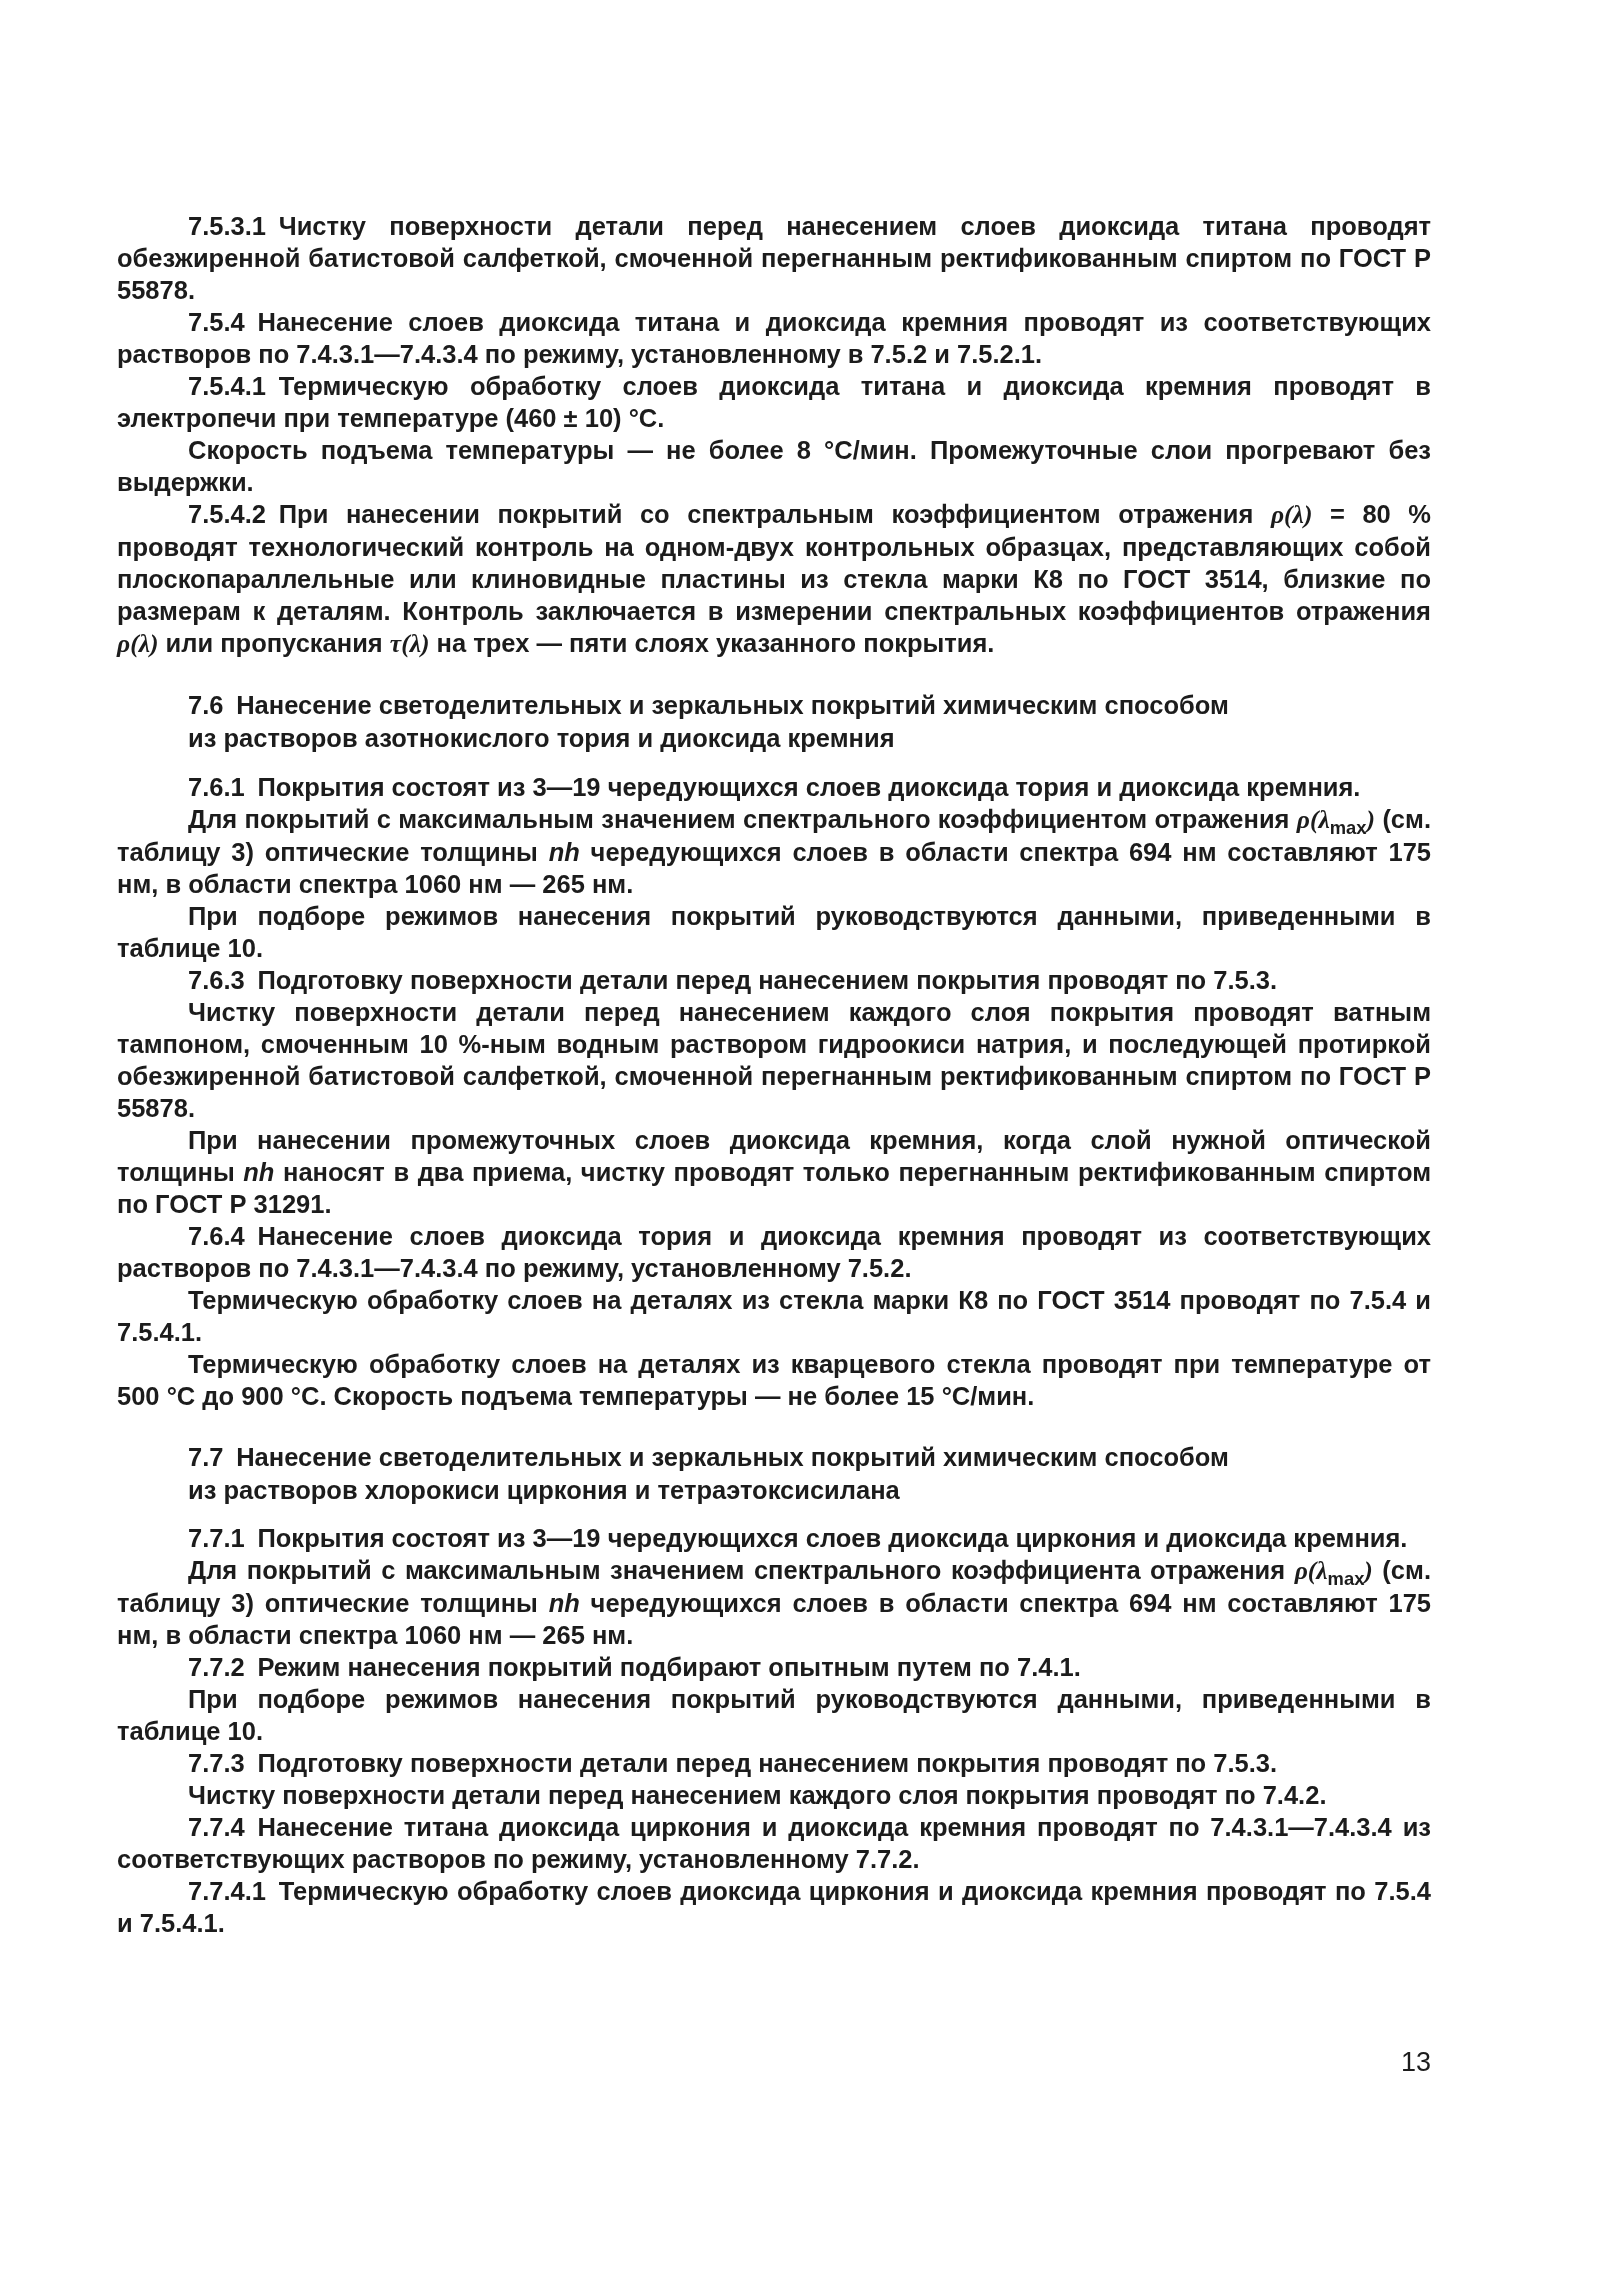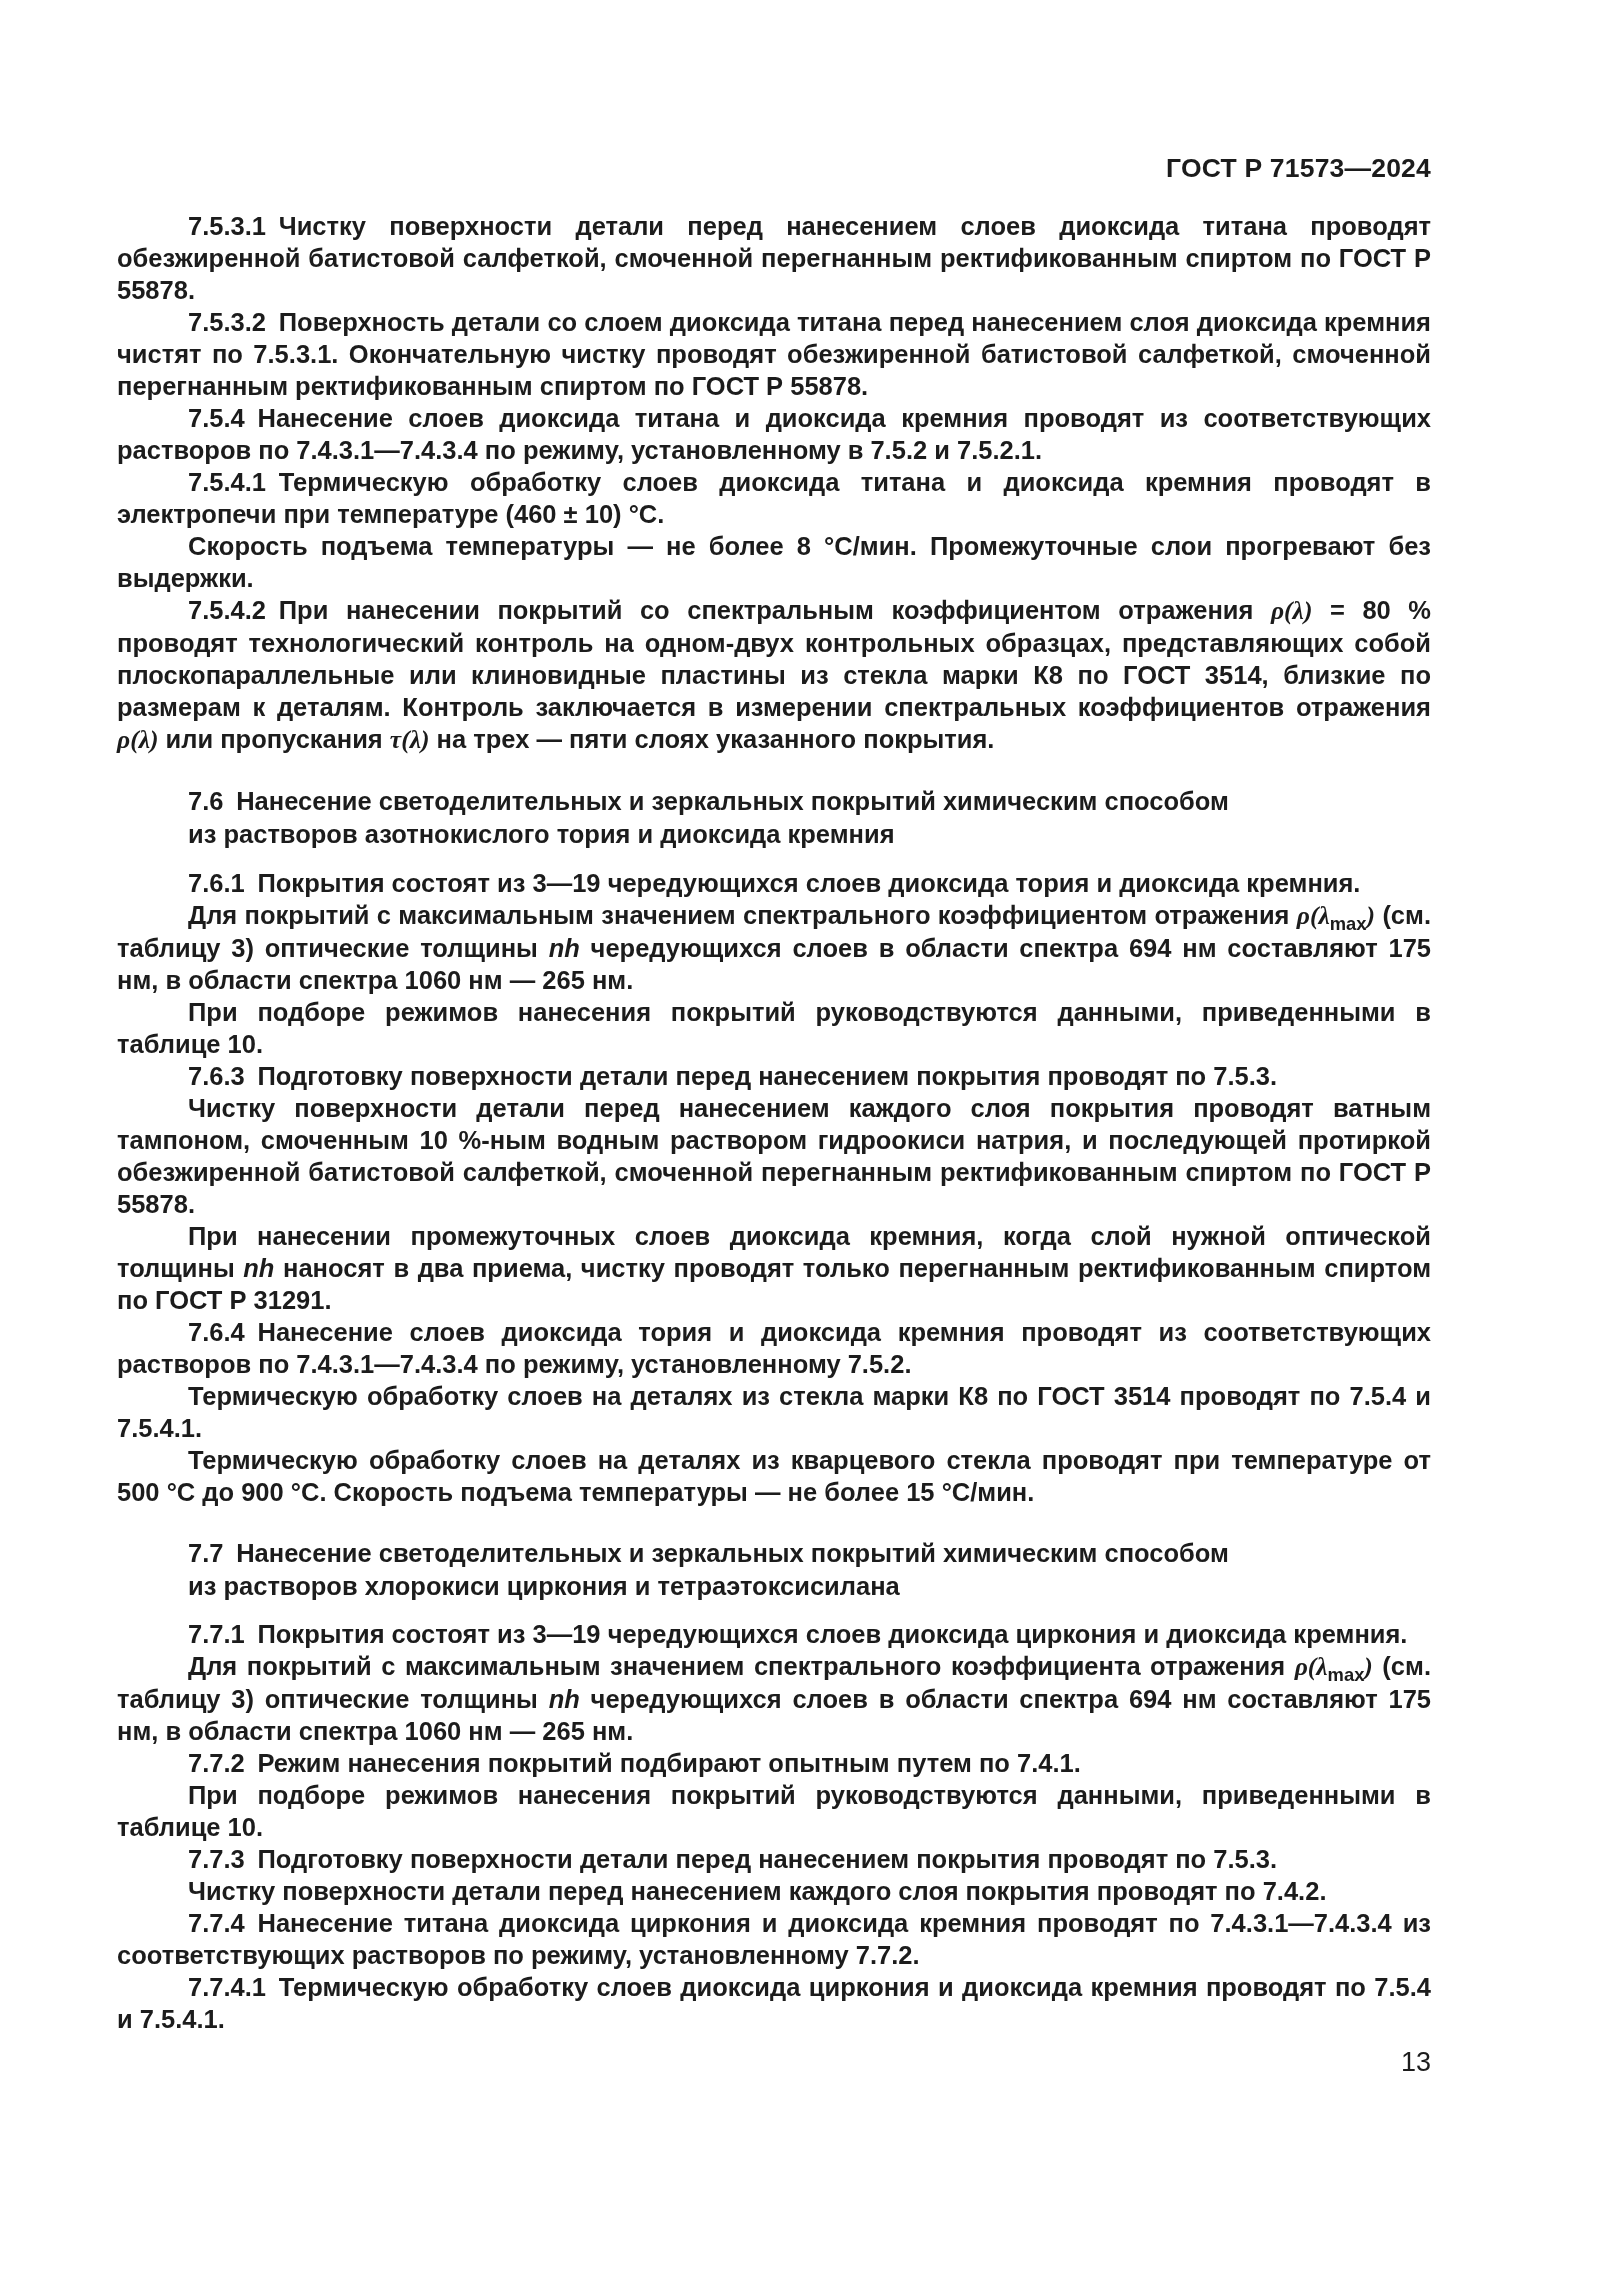--- a/index.html
+++ b/index.html
@@ -67,25 +67,23 @@
     left: 117px;
     width: 1314px;
     text-align: right;
     font-size: 27px;
   }
 </style>
 </head>
 <body>
 
 <div class="page" style="background: rgb(255, 255, 255); color: rgb(28, 28, 28);">
-  <div class="doc-header">ГОСТ Р 71573—2024</div>
 
   <main class="content">
       <p class="para"><span>7.5.3.1 Чистку поверхности детали перед нанесением слоев диоксида титана проводят обезжиренной батистовой салфеткой, смоченной перегнанным ректификованным спиртом по ГОСТ Р 55878.</span></p>
-      <p class="para"><span>7.5.3.2 Поверхность детали со слоем диоксида титана перед нанесением слоя диоксида кремния чистят по 7.5.3.1. Окончательную чистку проводят обезжиренной батистовой салфеткой, смоченной перегнанным ректификованным спиртом по ГОСТ Р 55878.</span></p>
       <p class="para"><span>7.5.4 Нанесение слоев диоксида титана и диоксида кремния проводят из соответствующих растворов по 7.4.3.1—7.4.3.4 по режиму, установленному в 7.5.2 и 7.5.2.1.</span></p>
       <p class="para"><span>7.5.4.1 Термическую обработку слоев диоксида титана и диоксида кремния проводят в электропечи при температуре (460 ± 10) °С.</span></p>
       <p class="para"><span>Скорость подъема температуры — не более 8 °С/мин. Промежуточные слои прогревают без выдержки.</span></p>
       <p class="para"><span>7.5.4.2 При нанесении покрытий со спектральным коэффициентом отражения </span><span class="rs-g">ρ(λ)</span><span> = 80 % проводят технологический контроль на одном-двух контрольных образцах, представляющих собой плоскопараллельные или клиновидные пластины из стекла марки К8 по ГОСТ 3514, близкие по размерам к деталям. Контроль заключается в измерении спектральных коэффициентов отражения </span><span class="rs-g">ρ(λ)</span><span> или пропускания </span><span class="rs-g">τ(λ)</span><span> на трех — пяти слоях указанного покрытия.</span></p>
       <h2 class="heading"><span>7.6 Нанесение светоделительных и зеркальных покрытий химическим способом</span><br><span>из растворов азотнокислого тория и диоксида кремния</span></h2>
       <p class="para"><span>7.6.1 Покрытия состоят из 3—19 чередующихся слоев диоксида тория и диоксида кремния.</span></p>
       <p class="para"><span>Для покрытий с максимальным значением спектрального коэффициентом отражения </span><span class="rs-g">ρ(λ</span><span class="rs-sub">max</span><span class="rs-g">)</span><span> (см. таблицу 3) оптические толщины </span><span class="rs-i">nh</span><span> чередующихся слоев в области спектра 694 нм составляют 175 нм, в области спектра 1060 нм — 265 нм.</span></p>
       <p class="para"><span>При подборе режимов нанесения покрытий руководствуются данными, приведенными в таблице 10.</span></p>
       <p class="para"><span>7.6.3 Подготовку поверхности детали перед нанесением покрытия проводят по 7.5.3.</span></p>
       <p class="para"><span>Чистку поверхности детали перед нанесением каждого слоя покрытия проводят ватным тампоном, смоченным 10 %-ным водным раствором гидроокиси натрия, и последующей протиркой обезжиренной батистовой салфеткой, смоченной перегнанным ректификованным спиртом по ГОСТ Р 55878.</span></p>

